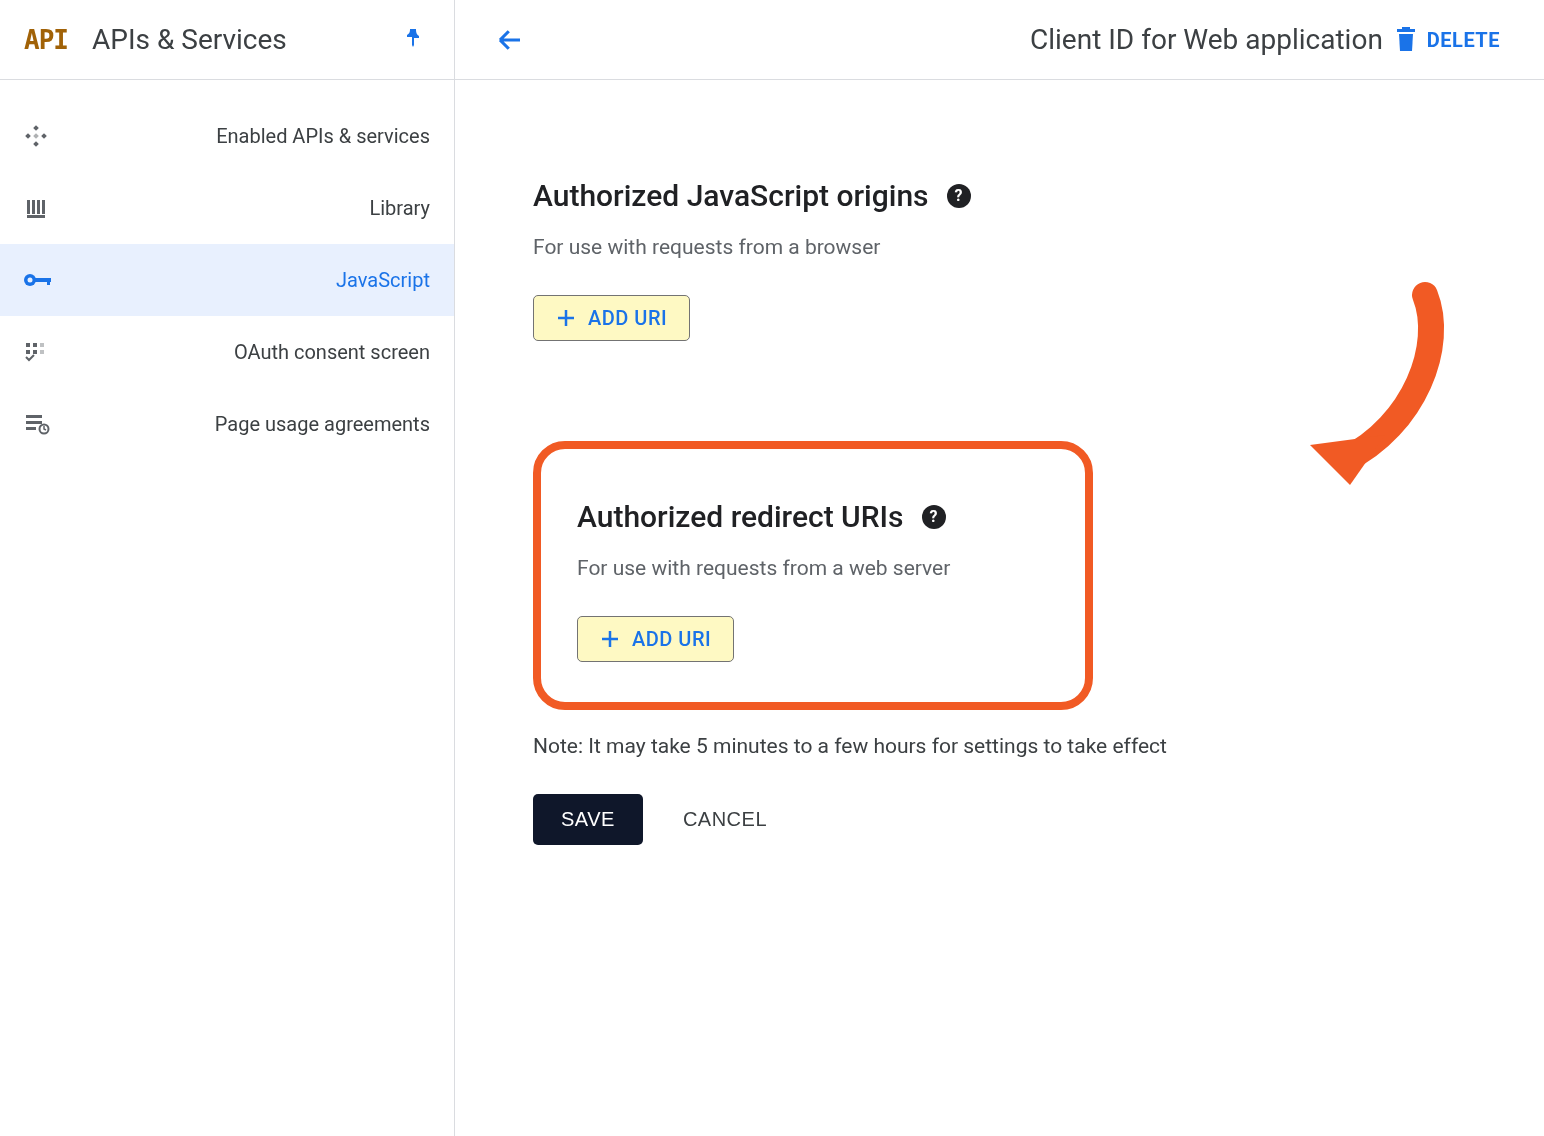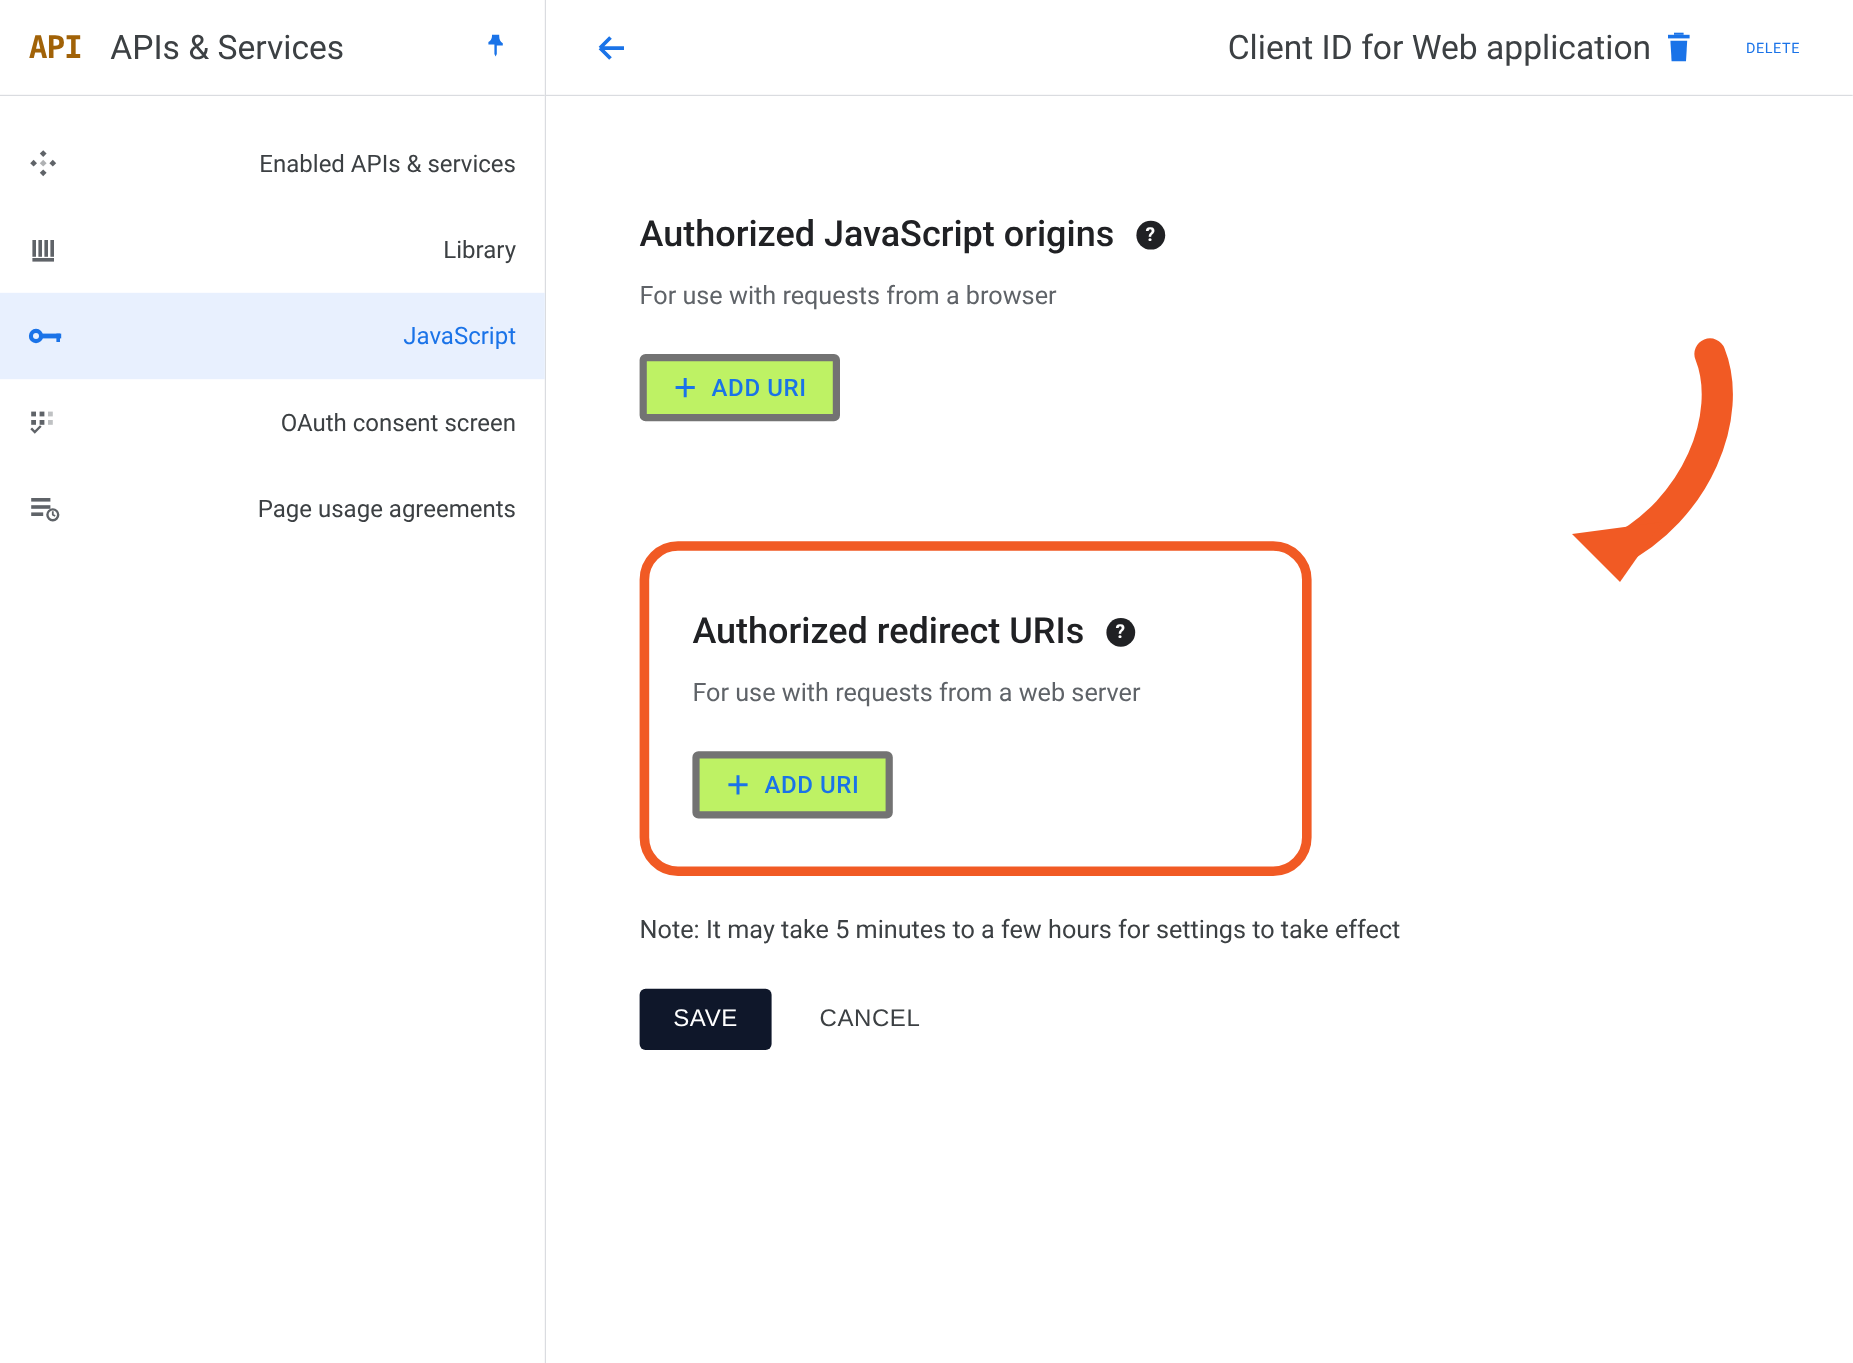--- a/index.html
+++ b/index.html
@@ -93,26 +93,25 @@
       font-size: 28px;
       font-weight: 400;
       color: #3c4043;
       flex: 1;
       text-align: right;
     }
     .delete-btn {
       display: flex;
       align-items: center;
       color: #1a73e8;
-      font-size: 12px;
-      font-weight: 400;
+      font-size: 20px;
+      font-weight: 700;
       letter-spacing: 0.5px;
       cursor: pointer;
       padding: 8px 12px;
-      gap: 35px;
     }
     .delete-btn .trash-icon { margin-right: 10px; }
     .content {
       padding: 40px 72px 40px 78px;
       position: relative;
     }
     .section-title {
       font-size: 30px;
       font-weight: 500;
       color: #202124;
@@ -133,45 +132,45 @@
       cursor: pointer;
     }
     .section-desc {
       font-size: 21px;
       color: #5f6368;
       margin-top: 22px;
     }
     .add-uri-btn {
       display: inline-flex;
       align-items: center;
-      border: 6px solid #737373;
+      border: 1px solid #737373;
       border-radius: 5px;
       padding: 10px 22px;
       color: #1a73e8;
       font-size: 20px;
       font-weight: 500;
       letter-spacing: 0.5px;
       margin-top: 36px;
       cursor: pointer;
-      background: #bef264;
+      background: #fef9c3;
     }
     .add-uri-btn .plus-icon { margin-right: 12px; }
     .section-js { margin-top: 58px; }
     .highlight-box {
       border: 8px solid #f15a24;
       border-radius: 32px;
       padding: 50px 40px 40px 36px;
       margin-top: 100px;
       width: 560px;
       position: relative;
     }
     .note-text {
       font-size: 21px;
       color: #3c4043;
-      margin-top: 34px;
+      margin-top: 24px;
     }
     .action-row {
       display: flex;
       align-items: center;
       margin-top: 36px;
       gap: 40px;
     }
     .save-btn {
       background: #0f172a;
       color: #fff;

